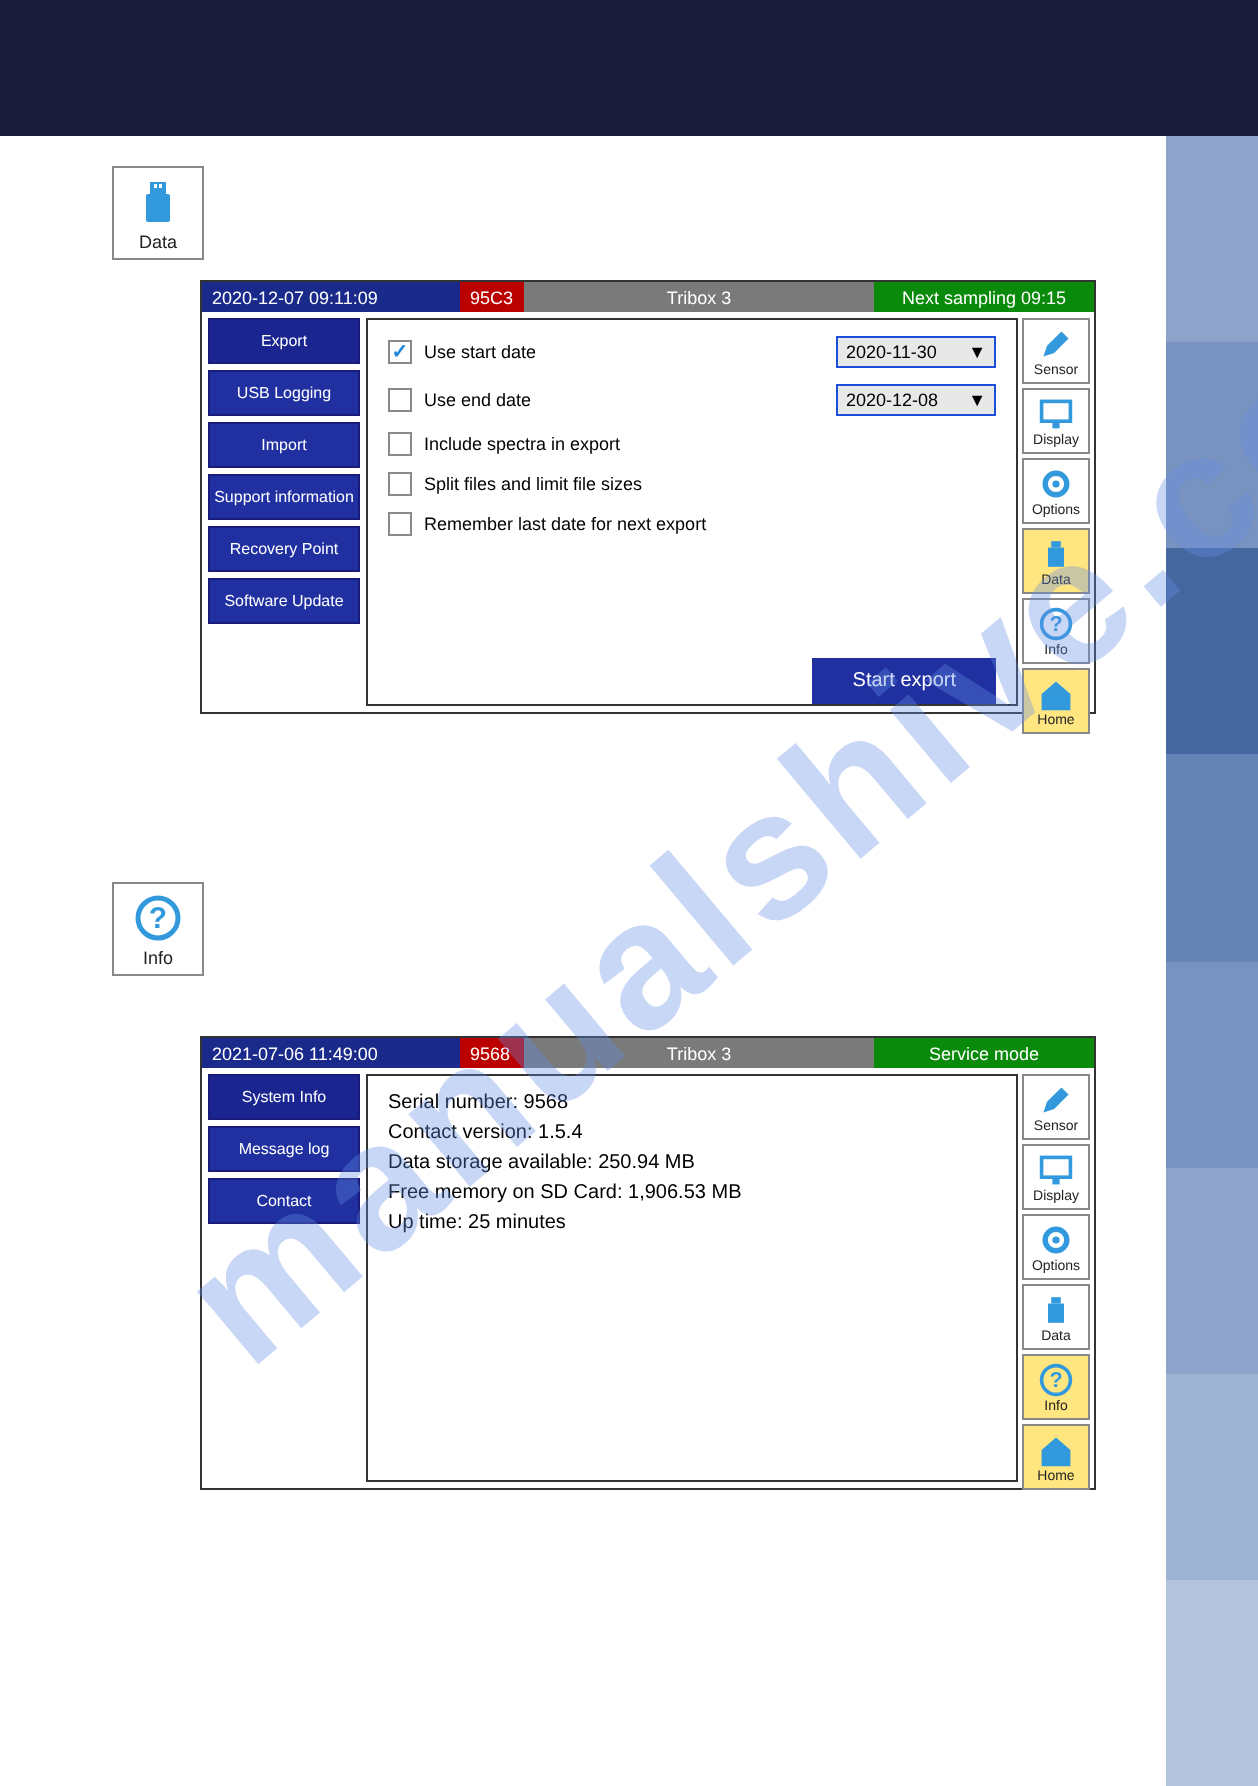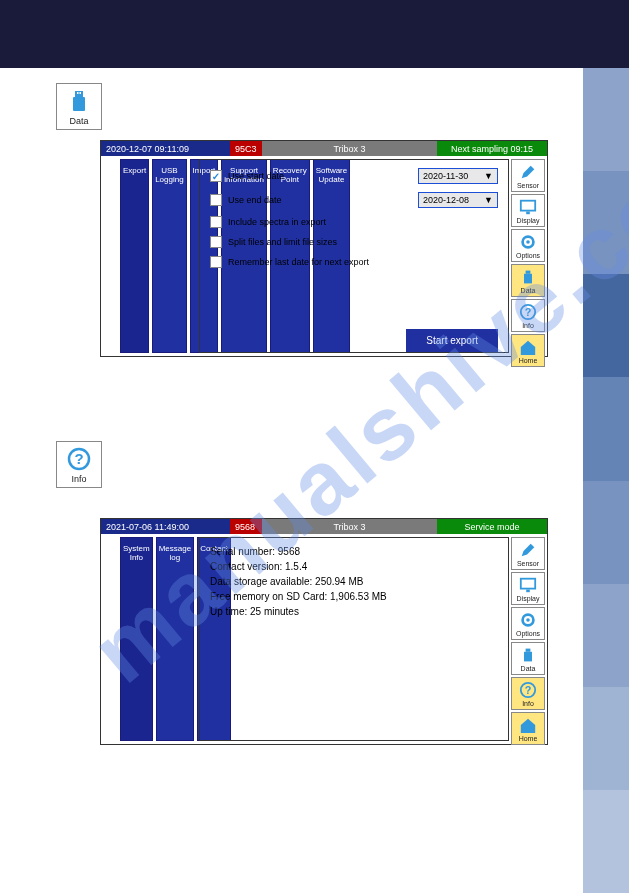--- a/index.html
+++ b/index.html
@@ -14,21 +14,21 @@
   .icon-glyph { width: 28px; height: 28px; display: flex; align-items: center; justify-content: center; }
   .icon-label { font-size: 9px; color: #222; margin-top: 1px; }
   .panel { width: 448px; border: 1px solid #333; background: #fff; margin-left: 70px; margin-top: 10px; }
   .title-bar { display: flex; height: 15px; font-size: 9px; color: #fff; }
   .tb-seg { padding: 0 5px; display: flex; align-items: center; }
   .tb-ts { background: #1a2a8a; width: 129px; text-align: center; }
   .tb-code { background: #b00; width: 32px; }
   .tb-title { background: #7a7a7a; flex: 1; justify-content: center; }
   .tb-right { background: #0a8a0a; width: 110px; justify-content: center; }
   .panel-body { display: flex; height: 200px; }
-  .left-menu { width: 82px; display: flex; flex-direction: row; padding: 3px; gap: 3px; margin-left: 16px; }
+  .left-menu { width: 82px; display: flex; flex-direction: column; padding: 3px; gap: 3px; }
   .menu-btn { background: #2030a0; color: #fff; font-size: 8px; padding: 6px 2px; text-align: center; border: 1px solid #1a1a7a; cursor: pointer; }
   .menu-btn.active { background: #1a2590; }
   .main-area { flex: 1; border: 1px solid #333; margin: 3px 0; padding: 8px 10px; position: relative; }
   .main-title { text-align: center; font-weight: bold; font-size: 11px; margin-bottom: 10px; }
   .form-row { display: flex; align-items: center; margin-bottom: 8px; font-size: 9px; }
   .cb { width: 12px; height: 12px; border: 1px solid #888; margin-right: 6px; display: flex; align-items: center; justify-content: center; background: #fff; }
   .cb.checked::after { content: '✓'; color: #28d; font-size: 10px; font-weight: bold; }
   .date-field { margin-left: auto; display: flex; align-items: center; background: #e8e8e8; border: 1px solid #1d4ed8; padding: 2px 4px; font-size: 9px; width: 80px; }
   .date-field .arrow { margin-left: auto; font-size: 9px; }
   .start-btn { position: absolute; right: 10px; bottom: 0; background: #2030a0; color: #fff; font-size: 10px; padding: 6px 20px; border: none; cursor: pointer; }

